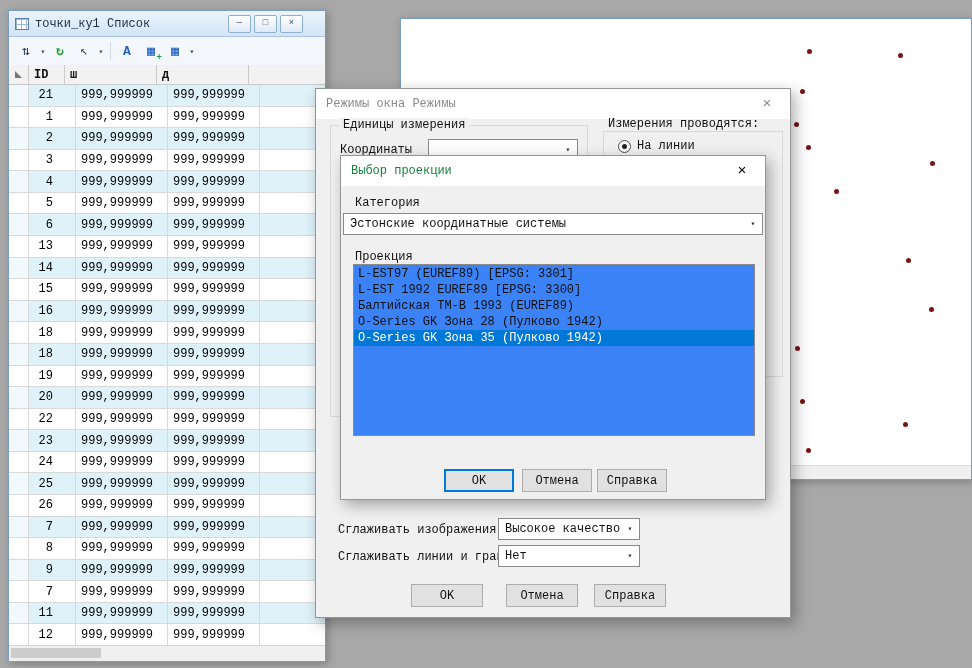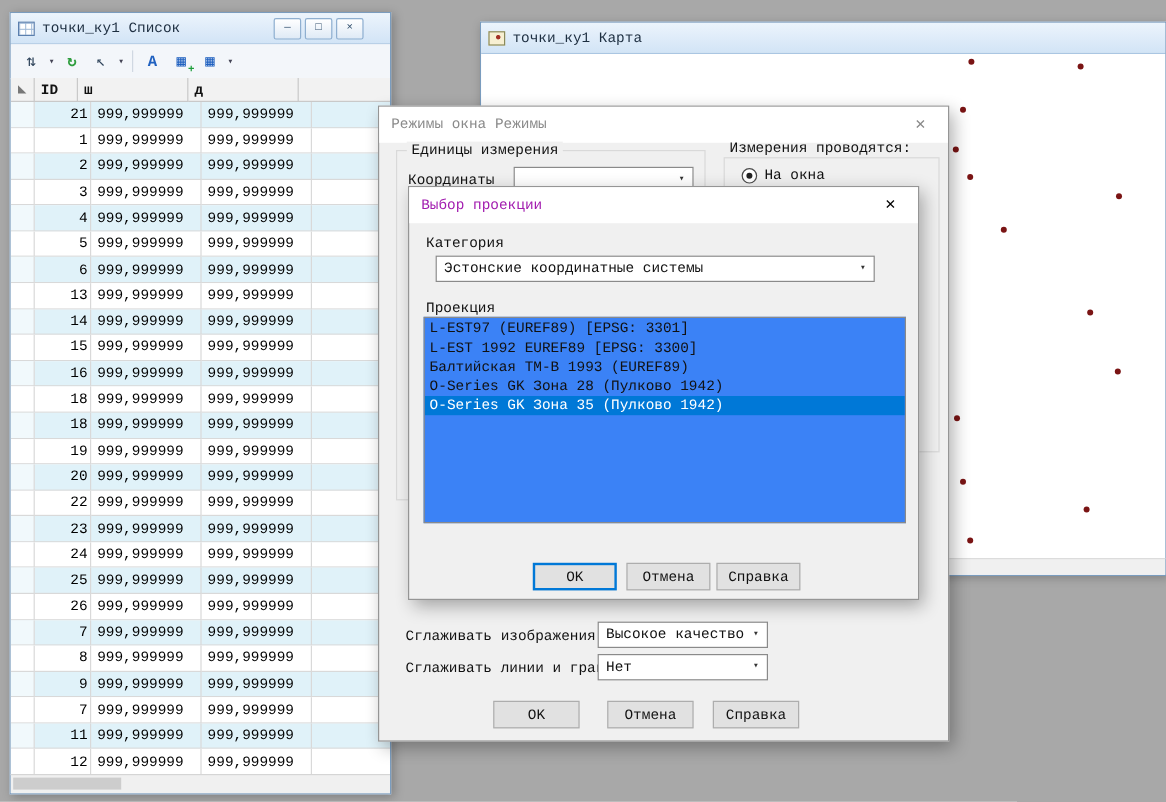--- a/index.html
+++ b/index.html
@@ -36,38 +36,38 @@
   .hcell{border-right:1px solid #c9c9c9;border-bottom:1px solid #c9c9c9;box-sizing:border-box;display:flex;align-items:center;padding-left:5px}
   .hsel{width:20px;padding:0;justify-content:center}
   .hid{width:36px}.hsh{width:92px}.hdd{width:92px}.hfill{flex:1;border-right:none;padding:0}
   .corner-tri{width:0;height:0;border-bottom:7px solid #777;border-right:7px solid transparent}
   .rows{position:absolute;top:20px;left:0;right:0;bottom:0;display:flex;flex-direction:column}
   .trow{flex:1;display:flex}
   .trow:nth-child(odd){background:#e0f2f9}
   .trow:nth-child(even){background:#fff}
   .c{border-right:1px solid #d9d9d9;border-bottom:1px solid #d9d9d9;box-sizing:border-box;display:flex;align-items:center;overflow:hidden}
   .sel{width:20px;background:rgba(255,255,255,.55)}
-  .cid{width:47px;justify-content:flex-end;padding-right:2px}
+  .cid{width:47px;justify-content:flex-end;padding-right:22px}
   .csh{width:92px;padding-left:5px}
   .cdd{width:92px;padding-left:5px}
   .cfill{flex:1;border-right:none}
   .hscroll{position:absolute;left:0;right:0;bottom:0;height:15px;background:#f0f0f0;border-top:1px solid #d5d5d5}
   .hthumb{position:absolute;left:2px;top:2px;width:90px;height:10px;background:#cdcdcd}
 
   
   .map-content{position:absolute;left:0;top:26px;right:0;bottom:13px;background:#fff;overflow:hidden}
   .map-scroll{position:absolute;left:0;right:0;bottom:0;height:13px;background:#f0f0f0;border-top:1px solid #dcdcdc}
   .dot{position:absolute;width:5px;height:5px;border-radius:50%}
 
   
   .dialog{position:absolute;background:#f0f0f0;border:1px solid #959595;box-shadow:4px 5px 14px rgba(0,0,0,.32);
           font-size:12px;color:#111;box-sizing:border-box}
   .modes-dialog{left:315px;top:88px;width:476px;height:530px;z-index:5}
   .proj-dialog{left:340px;top:155px;width:426px;height:345px;z-index:10}
-  .dlg-title{height:30px;background:#fff;display:flex;align-items:center;padding-left:10px;box-sizing:border-box;color:#a21caf}
+  .dlg-title{height:30px;background:#fff;display:flex;align-items:center;padding-left:10px;box-sizing:border-box;color:#15803d}
   .modes-dialog .dlg-title{color:#8a8a8a}
   .dlg-close{position:absolute;top:1px;right:1px;width:44px;height:28px;display:flex;align-items:center;justify-content:center;
              font-size:15px;color:#000}
   .modes-dialog .dlg-close{color:#8a8a8a}
   .groupbox{position:absolute;border:1px solid #d9d9d9}
   .gb-label{position:absolute;top:-8px;left:8px;background:#f0f0f0;padding:0 4px;white-space:nowrap}
   .lbl{position:absolute;white-space:nowrap}
   .combo{position:absolute;height:22px;background:#fff;border:1px solid #8a8a8a;box-sizing:border-box;line-height:20px;
          padding:0 20px 0 6px;overflow:hidden;white-space:nowrap}
   .carrow{position:absolute;right:0;top:0;width:18px;height:100%;display:flex;align-items:center;justify-content:center;
@@ -317,24 +317,20 @@
           </div>
         </div>
     </div>
 
     <div class="hscroll">
       <div class="hthumb"></div>
     </div>
   </div>
 
   <div class="window map-window">
-    <div class="titlebar">
-      <span class="winicon icon-map"></span>
-      <span class="title">точки_ку1 Карта</span>
-    </div>
     <div class="map-content">
         <div class="dot" style="left: 406px; top: 4px; background: rgb(122, 20, 20);"></div>
         <div class="dot" style="left: 497px; top: 8px; background: rgb(122, 20, 20);"></div>
         <div class="dot" style="left: 399px; top: 44px; background: rgb(122, 20, 20);"></div>
         <div class="dot" style="left: 393px; top: 77px; background: rgb(122, 20, 20);"></div>
         <div class="dot" style="left: 405px; top: 100px; background: rgb(122, 20, 20);"></div>
         <div class="dot" style="left: 433px; top: 144px; background: rgb(122, 20, 20);"></div>
         <div class="dot" style="left: 529px; top: 116px; background: rgb(122, 20, 20);"></div>
         <div class="dot" style="left: 505px; top: 213px; background: rgb(122, 20, 20);"></div>
         <div class="dot" style="left: 528px; top: 262px; background: rgb(122, 20, 20);"></div>
@@ -356,21 +352,21 @@
       <span class="gb-label">Единицы измерения</span>
     </div>
     <span class="lbl" style="left:24px;top:54px">Координаты</span>
     <div class="combo" style="left:112px;top:50px;width:150px">
       <span class="carrow">▾</span>
     </div>
 
     <span class="lbl" style="left:292px;top:28px">Измерения проводятся:</span>
     <div class="groupbox" style="left:287px;top:42px;width:178px;height:244px"></div>
     <span class="radio" style="left:302px;top:51px"></span>
-    <span class="lbl" style="left:321px;top:50px">На окна</span>
+    <span class="lbl" style="left:321px;top:50px">На линии</span>
 
     <span class="lbl" style="left:22px;top:434px">Сглаживать изображения:</span>
     <div class="combo" style="left:182px;top:429px;width:142px">
       <span>Высокое качество</span>
       <span class="carrow">▾</span>
     </div>
     <span class="lbl" style="left:22px;top:461px">Сглаживать линии и границы:</span>
     <div class="combo" style="left:182px;top:456px;width:142px">
       <span>Нет</span>
       <span class="carrow">▾</span>
@@ -381,21 +377,21 @@
     <div class="btn" style="left:278px;top:495px;width:72px">Справка</div>
   </div>
 
   <div class="dialog proj-dialog">
     <div class="dlg-title">
       <span>Выбор проекции</span>
     </div>
     <div class="dlg-close">×</div>
 
     <span class="lbl" style="left:14px;top:40px">Категория</span>
-    <div class="combo" style="left:22px;top:57px;width:366px">
+    <div class="combo" style="left:2px;top:57px;width:420px">
       <span>Эстонские координатные системы</span>
       <span class="carrow">▾</span>
     </div>
 
     <span class="lbl" style="left:14px;top:94px">Проекция</span>
     <div class="listbox" style="left:12px;top:108px;width:402px;height:172px">
         <div class="litem">L-EST97 (EUREF89) [EPSG: 3301]</div>
         <div class="litem">L-EST 1992 EUREF89 [EPSG: 3300]</div>
         <div class="litem">Балтийская TM-B 1993 (EUREF89)</div>
         <div class="litem">O-Series GK Зона 28 (Пулково 1942)</div>

